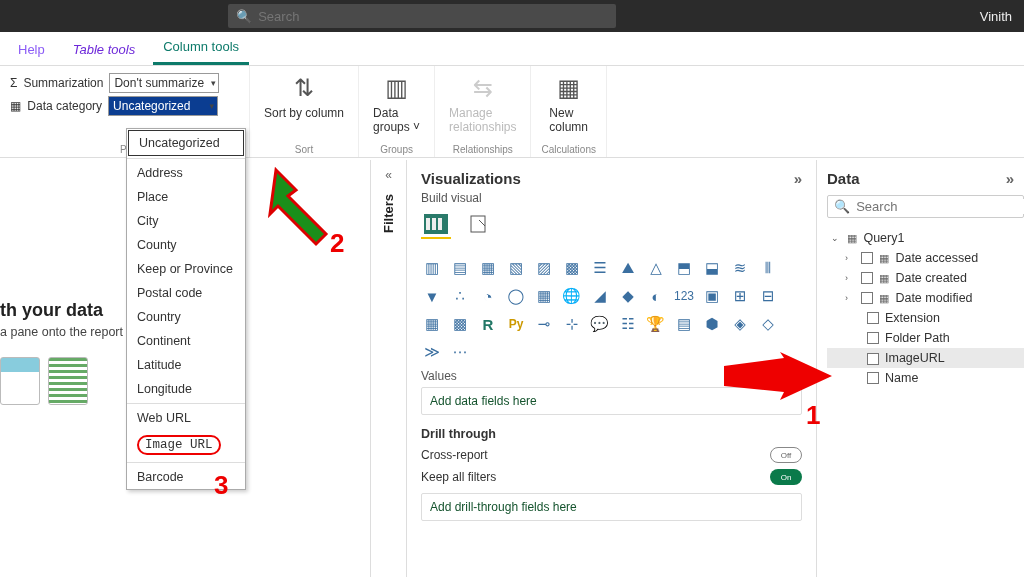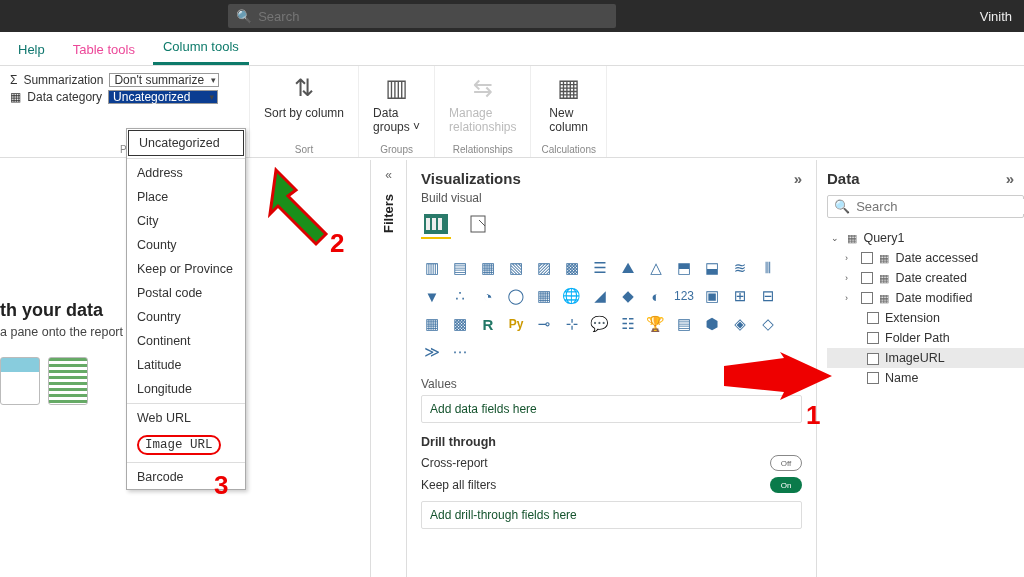--- a/index.html
+++ b/index.html
@@ -2,27 +2,27 @@
 <html><head>
 <meta charset="utf-8">
 <style>
 * { margin:0; padding:0; box-sizing:border-box; font-family:"Segoe UI", Arial, sans-serif; }
 body { width:1024px; height:577px; background:#fff; overflow:hidden; position:relative; font-size:13px; color:#333; }
 .topbar { height:32px; background:#2b2b2b; display:flex; align-items:center; padding:0 8px; }
 .searchbox { margin-left:220px; width:388px; height:24px; background:#4a4a4a; border-radius:2px; display:flex; align-items:center; padding:0 8px; }
 .searchbox input { background:transparent; border:0; color:#ccc; outline:none; flex:1; font-size:13px; }
 .user { margin-left:auto; color:#eee; font-size:13px; padding-right:4px; }
 .tabs { height:34px; border-bottom:1px solid #ddd; display:flex; align-items:flex-end; padding-left:8px; gap:8px; }
-.tab { padding:8px 10px; color:#0f766e; cursor:pointer; }
+.tab { padding:8px 10px; color:#8b5cf6; cursor:pointer; }
 .tab.active { color:#0d7a6a; border-bottom:3px solid #0d7a6a; font-weight:400; }
 .ribbon { height:92px; background:#fff; border-bottom:1px solid #ddd; display:flex; }
 .rb-group { border-right:1px solid #eee; padding:4px 10px 0 10px; display:flex; flex-direction:column; justify-content:space-between; }
 .rb-label { font-size:10px; color:#888; text-align:center; padding-bottom:2px; }
 .prop-row { display:flex; align-items:center; gap:6px; margin:3px 0; font-size:12px;}
-.selectbox { height:14px; border:1px solid #999; background:#fff; font-size:12px; display:flex; align-items:center; padding:0 14px 0 4px; position:relative; min-width:110px; }
+.selectbox { height:20px; border:1px solid #999; background:#fff; font-size:12px; display:flex; align-items:center; padding:0 14px 0 4px; position:relative; min-width:110px; }
 .selectbox::after { content:"▾"; position:absolute; right:3px; font-size:9px; color:#444;}
 .selectbox.sel { background:#0b3d91; color:#fff; }
 .big-btn { display:flex; flex-direction:column; align-items:center; gap:2px; padding:2px 4px; color:#333; font-size:12px; cursor:pointer; }
 .big-btn.dim { color:#bbb; }
 .big-btn .gl { width:32px; height:32px; display:flex; align-items:center; justify-content:center; font-size:24px; color:#555;}
 .big-btn.dim .gl{color:#ccc;}
 
 .dd { position:absolute; left:126px; top:128px; width:120px; background:#fff; border:1px solid #aaa; box-shadow:2px 2px 4px rgba(0,0,0,.2); z-index:50; }
 .dd-item { padding:5px 10px; font-size:12.5px; cursor:pointer; }
 .dd-item.top { border:1px solid #333; margin:1px; }
@@ -40,21 +40,21 @@
 .filters .coll { font-size:12px; color:#666; }
 .filters .rot { writing-mode:vertical-rl; transform:rotate(180deg); font-weight:600; font-size:13px; color:#222; margin-top:6px; }
 .vis { left:406px; width:410px; padding:10px 14px; overflow:hidden;}
 .vis-head { font-size:15px; font-weight:600; display:flex; align-items:center; justify-content:space-between;}
 .build { font-size:12px; color:#555; margin-top:4px; }
 .mode-row { display:flex; gap:14px; margin-top:6px; }
 .mode { width:30px; height:28px; border-bottom:2px solid transparent; display:flex; align-items:center; justify-content:center;}
 .mode.active { border-bottom:2px solid #f2c200; }
 .chart-grid { display:flex; flex-wrap:wrap; gap:6px; margin-top:18px; width:380px;}
 .cg { width:22px; height:22px; display:flex; align-items:center; justify-content:center; color:#3b6fa0; font-size:15px; cursor:pointer; }
-.sect { font-size:12px; color:#555; margin-top:14px; }
+.sect { font-size:12px; color:#555; margin-top:6px; }
 .well { border:1px solid #ddd; background:#fff; color:#14532d; font-size:12px; padding:6px 8px; margin-top:4px; border-radius:2px;}
 .dt { font-size:12.5px; font-weight:600; margin-top:12px;}
 .switch-row { display:flex; align-items:center; justify-content:space-between; font-size:12px; margin-top:6px;}
 .pill { width:32px; height:16px; border-radius:8px; display:flex; align-items:center; font-size:8px; color:#fff; justify-content:center;}
 .pill.off{ background:#fff; border:1px solid #888; color:#666;}
 .pill.on{ background:#0a7a4a; }
 .data { left:816px; right:0; width:208px; padding:10px 0 10px 10px;}
 .data-head { font-size:15px; font-weight:600; display:flex; align-items:center; justify-content:space-between; padding-right:10px;}
 .data-search { margin-top:8px; border:1px solid #ccc; border-radius:2px; display:flex; align-items:center; padding:3px 6px; gap:6px; margin-right:0;}
 .data-search input { border:0; outline:none; font-size:13px; flex:1;}
@@ -77,21 +77,21 @@
 <div class="topbar">
   <div class="searchbox">
     <span style="color:#ccc;margin-right:6px;">🔍</span>
     <input placeholder="Search" style="">
   </div>
   <div class="user">Vinith</div>
 </div>
 
 <div class="tabs">
   <div class="tab">Help</div>
-  <div class="tab" style="color:#ec4899;">Table tools</div>
+  <div class="tab" style="color:#6d28d9;font-style:italic;">Table tools</div>
   <div class="tab active">Column tools</div>
 </div>
 
 <div class="ribbon">
   <div class="rb-group" style="width:250px;">
     <div>
       <div class="prop-row">
         <span>Σ</span>
         <span>Summarization</span>
         <div class="selectbox">

